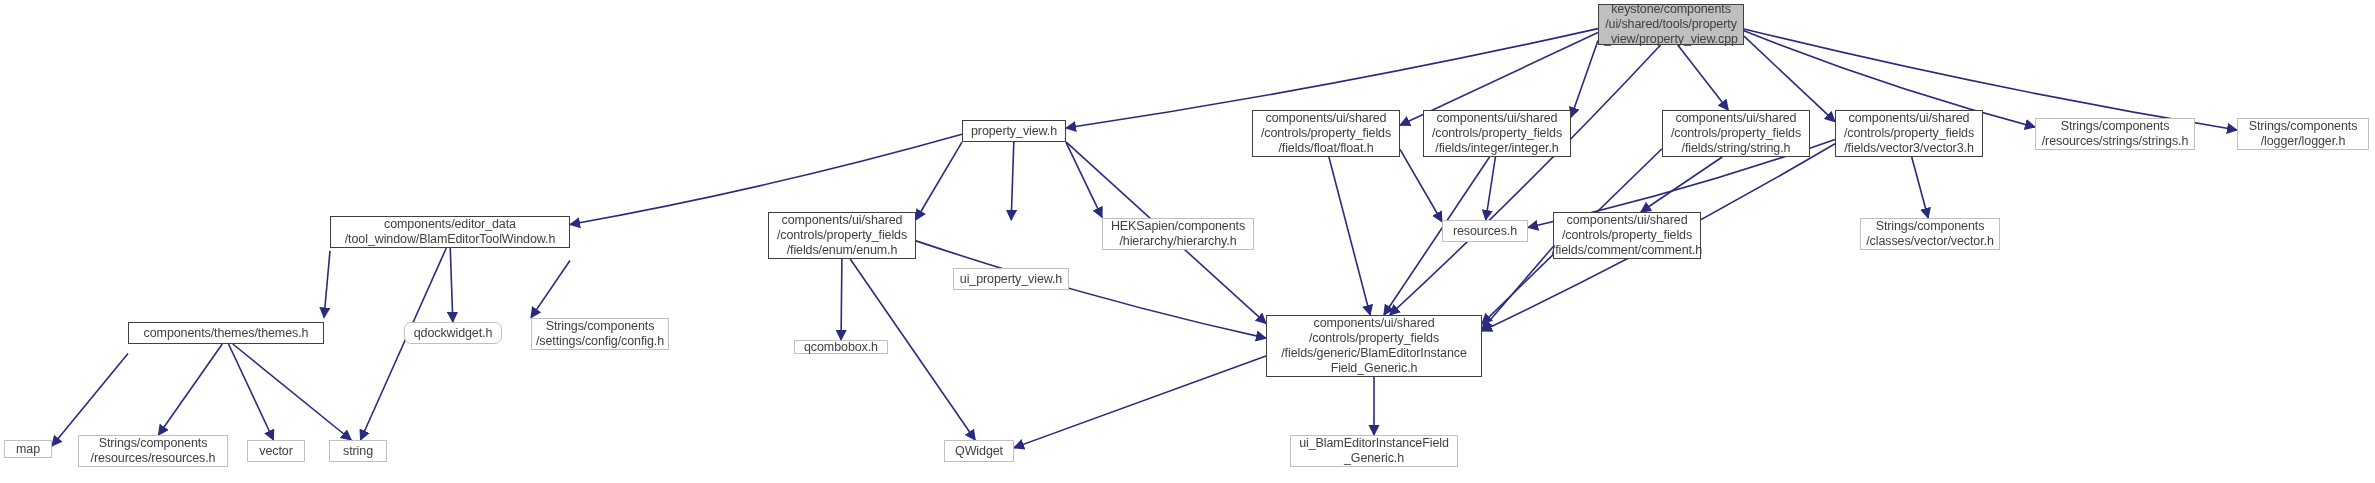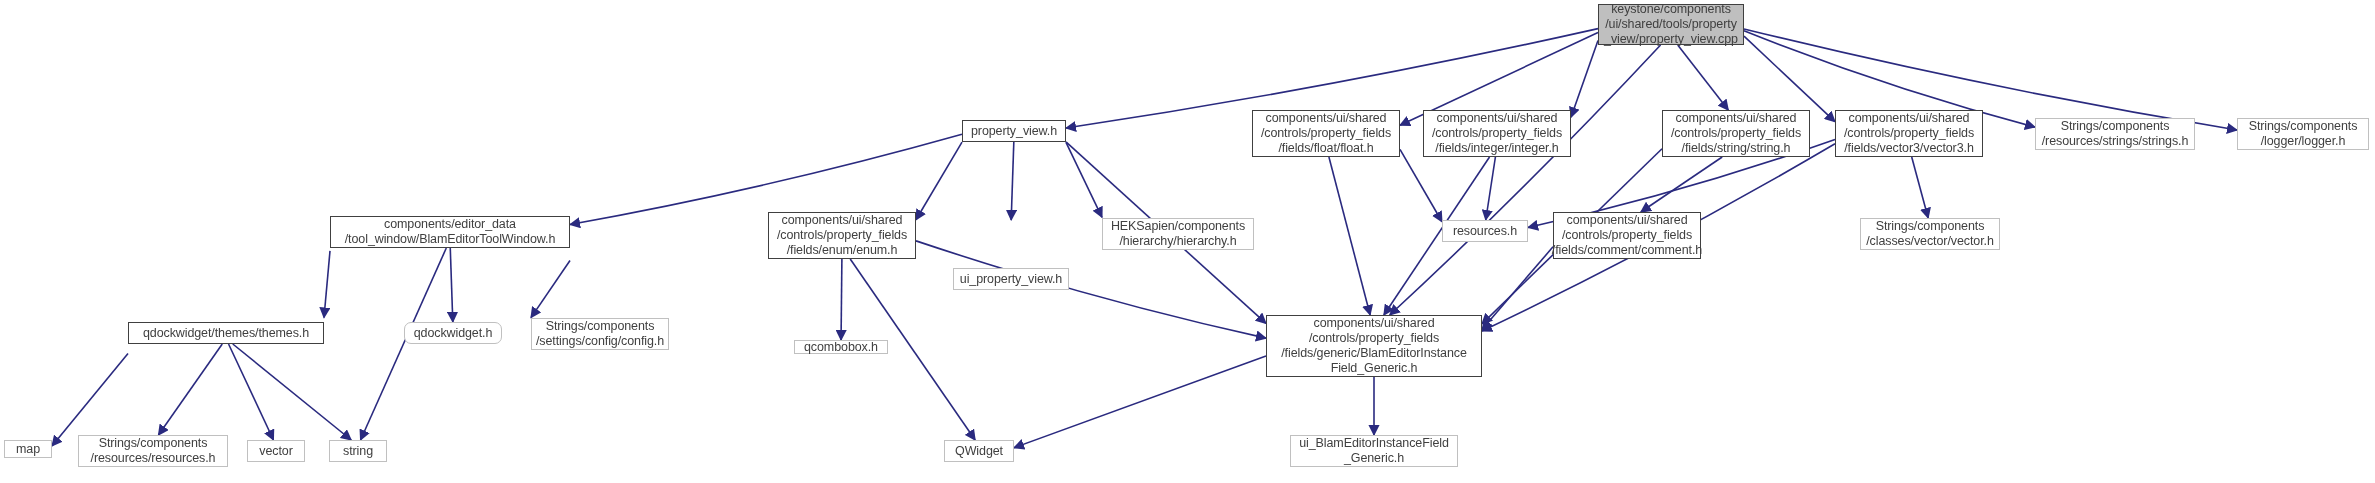--- a/index.html
+++ b/index.html
@@ -123,21 +123,21 @@
 /fields/enum/enum.h</span></div>
       <div class="node" style="left: 953px; top: 220px; width: 116px; height: 22px; margin-top: 48px;"><span>ui_property_view.h</span></div>
       <div class="node" style="left: 1102px; top: 218px; width: 152px; height: 32px;"><span>HEKSapien/components
 /hierarchy/hierarchy.h</span></div>
       <div class="node" style="left: 1442px; top: 220px; width: 86px; height: 22px;"><span>resources.h</span></div>
       <div class="node bold" style="left: 1553px; top: 212px; width: 148px; height: 47px;"><span>components/ui/shared
 /controls/property_fields
 /fields/comment/comment.h</span></div>
       <div class="node" style="left: 1860px; top: 218px; width: 140px; height: 32px;"><span>Strings/components
 /classes/vector/vector.h</span></div>
-      <div class="node bold" style="left: 128px; top: 322px; width: 196px; height: 22px;"><span>qdockwidget/themes/themes.h</span></div>
+      <div class="node bold" style="left: 128px; top: 322px; width: 196px; height: 22px;"><span>components/themes/themes.h</span></div>
       <div class="node" style="left: 404px; top: 322px; width: 98px; height: 22px; border-radius: 7px;"><span>qdockwidget.h</span></div>
       <div class="node" style="left: 531px; top: 318px; width: 138px; height: 32px;"><span>Strings/components
 /settings/config/config.h</span></div>
       <div class="node" style="left: 794px; top: 340px; width: 94px; height: 14px;"><span>qcombobox.h</span></div>
       <div class="node bold" style="left: 1266px; top: 315px; width: 216px; height: 62px;"><span>components/ui/shared
 /controls/property_fields
 /fields/generic/BlamEditorInstance
 Field_Generic.h</span></div>
       <div class="node" style="left: 4px; top: 440px; width: 48px; height: 18px;"><span>map</span></div>
       <div class="node" style="left: 78px; top: 435px; width: 150px; height: 32px;"><span>Strings/components

